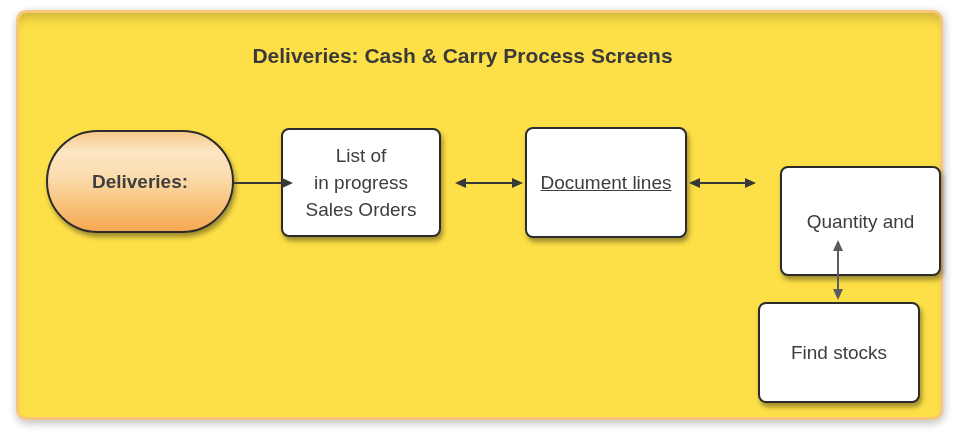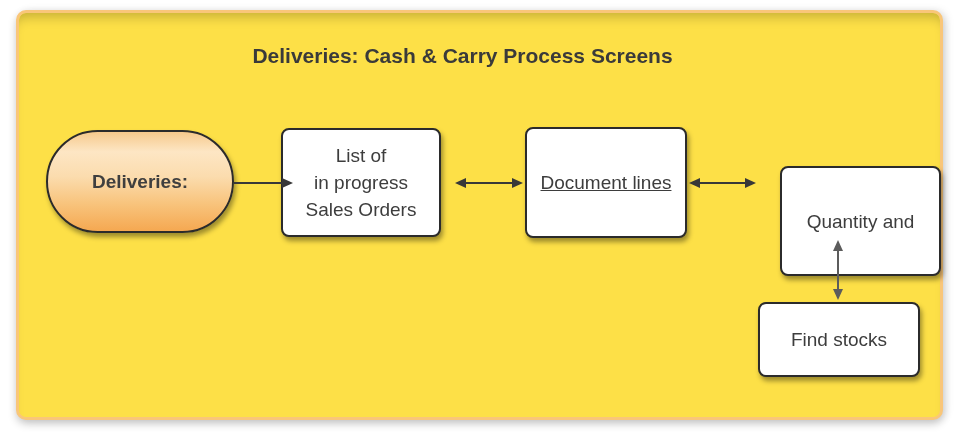--- a/index.html
+++ b/index.html
@@ -68,21 +68,21 @@
       #F8C47D 72%,
       #F5A851 100%);
     box-shadow: 2px 4px 5px rgba(0,0,0,0.38);
     font-weight: bold;
     line-height: 26px;
     color: #3F3F3F;
   }
   .box1 { left: 262px; top: 115px; width: 160px; height: 109px; }
   .box2 { left: 506px; top: 114px; width: 162px; height: 111px; text-decoration: underline; }
   .box3 { left: 761px; top: 115px; width: 161px; height: 110px; margin-top: 38px; }
-  .box4 { left: 739px; top: 289px; width: 162px; height: 75px; }
+  .box4 { left: 739px; top: 289px; width: 162px; height: 101px; }
   .connectors {
     position: absolute;
     left: 0;
     top: 0;
     width: 921px;
     height: 404px;
     pointer-events: none;
   }
 </style>
 </head>

